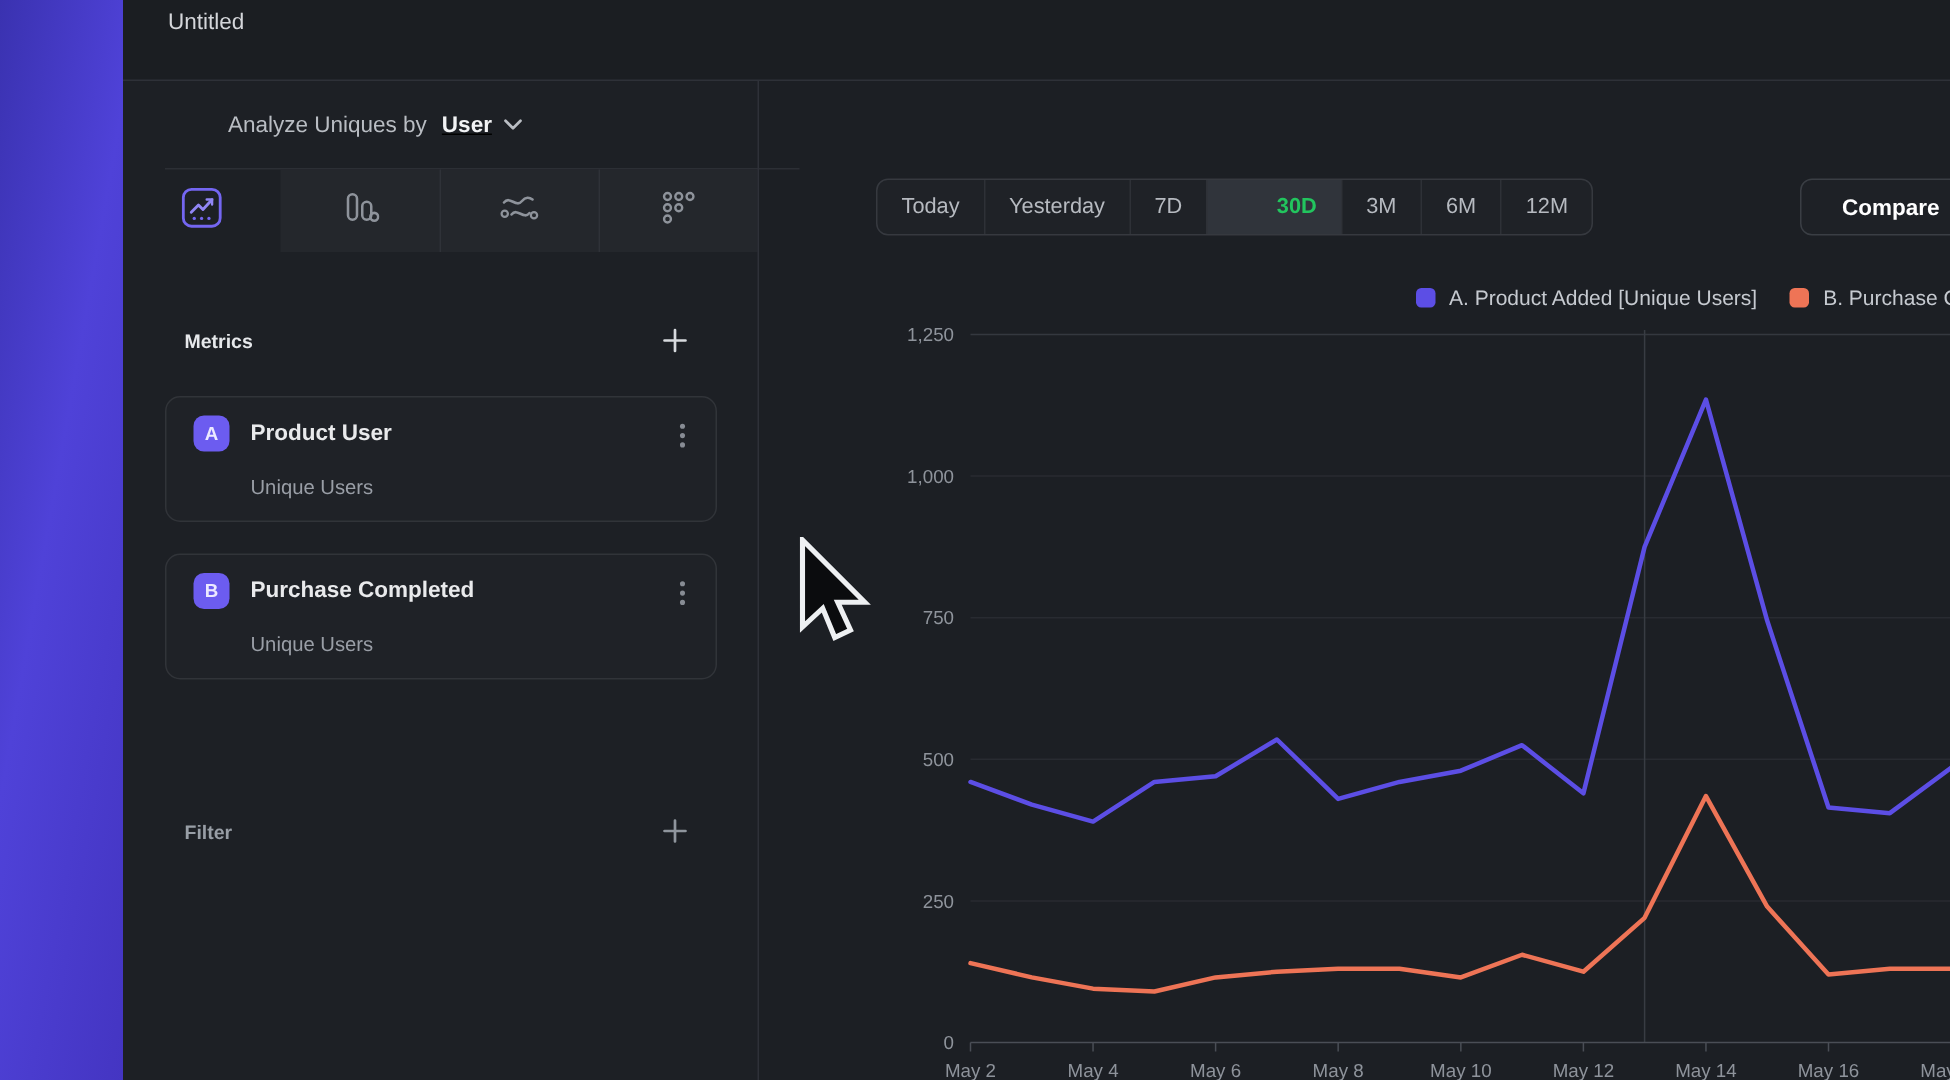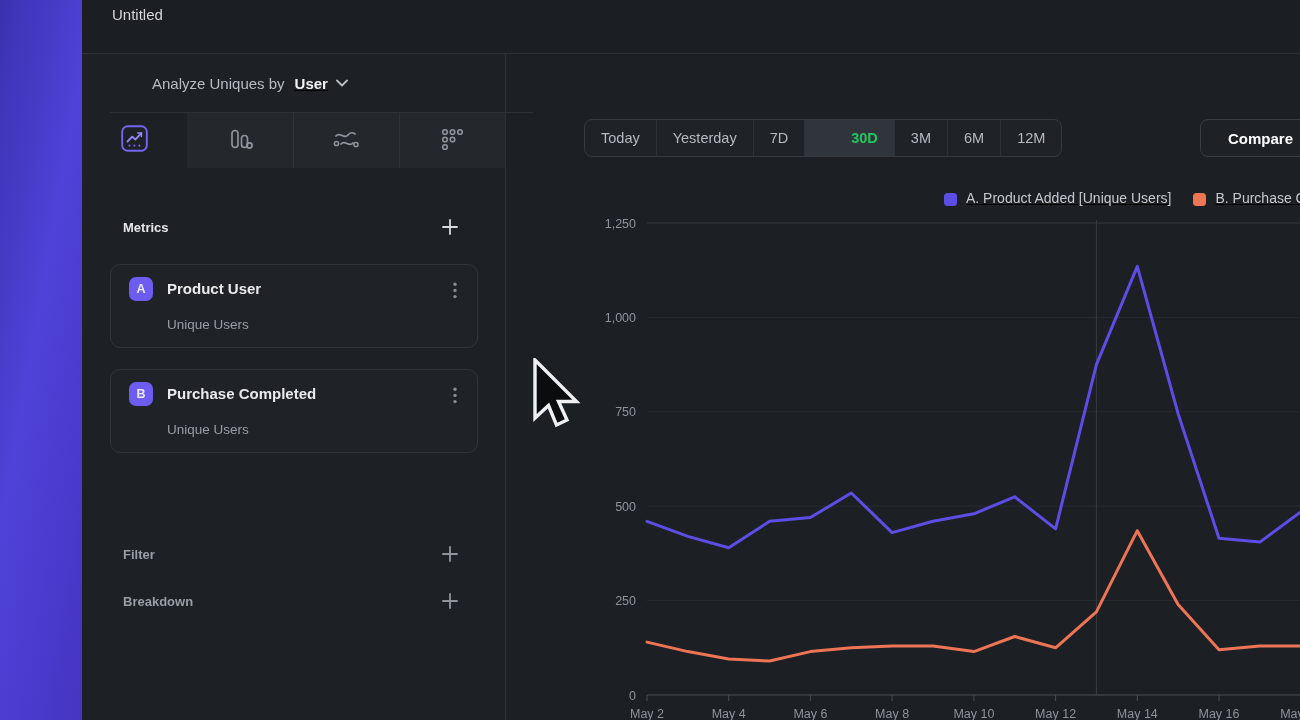--- a/index.html
+++ b/index.html
@@ -51,21 +51,21 @@
     border:1px solid #36393f;border-radius:8px;background:#1f2227;overflow:hidden;box-sizing:border-box;}
   .range-btn{display:flex;align-items:center;gap:9px;padding:0 16px;font-size:14.5px;
     color:#b6bac0;cursor:pointer;white-space:nowrap;}
   .range-btn + .range-btn{border-left:1px solid #2e3137;}
   .range-btn.sel{background:#30343b;color:#22c55e;font-weight:700;padding-left:46px;}
   .compare-btn{position:absolute;left:1200px;top:119px;width:140px;height:38px;
     border:1px solid #3a3e44;border-radius:8px;background:#1e2126;color:#ffffff;
     font-size:15px;font-weight:700;display:flex;align-items:center;padding-left:27px;
     box-sizing:border-box;cursor:pointer;}
   .legend{position:absolute;left:944px;top:190px;display:flex;gap:22px;white-space:nowrap;}
-  .legend-item{display:flex;align-items:flex-end;gap:9px;text-decoration:underline;}
+  .legend-item{display:flex;align-items:center;gap:9px;}
   .legend-swatch{width:13px;height:13px;border-radius:3.5px;}
   .legend-label{font-size:14px;color:#c6cad0;}
   #chart{position:absolute;left:505px;top:210px;width:795px;height:510px;}
   #chart svg{display:block;}
   .tick{font-size:12.5px;fill:#8e939b;font-family:"Liberation Sans",sans-serif;}
   .cursor{position:absolute;left:532px;top:358px;pointer-events:none;}
 </style>
 </head>
 <body>
 
@@ -164,28 +164,20 @@
 
   <div class="sec sec-filter">
     <span class="sec-title">Filter</span>
     <button class="plus-btn">
       <svg width="18" height="18" viewBox="0 0 18 18">
           <path d="M9 2v14M2 9h14" stroke="#8f959d" stroke-width="1.8" stroke-linecap="round"></path>
         </svg>
     </button>
   </div>
 
-  <div class="sec sec-breakdown">
-    <span class="sec-title">Breakdown</span>
-    <button class="plus-btn">
-      <svg width="18" height="18" viewBox="0 0 18 18">
-          <path d="M9 2v14M2 9h14" stroke="#8f959d" stroke-width="1.8" stroke-linecap="round"></path>
-        </svg>
-    </button>
-  </div>
 
 </div>
 
 <div class="vdivider"></div>
 
 <div class="ranges" id="ranges">
     <div class="range-btn">
       <span>Today</span>
     </div>
     <div class="range-btn">

